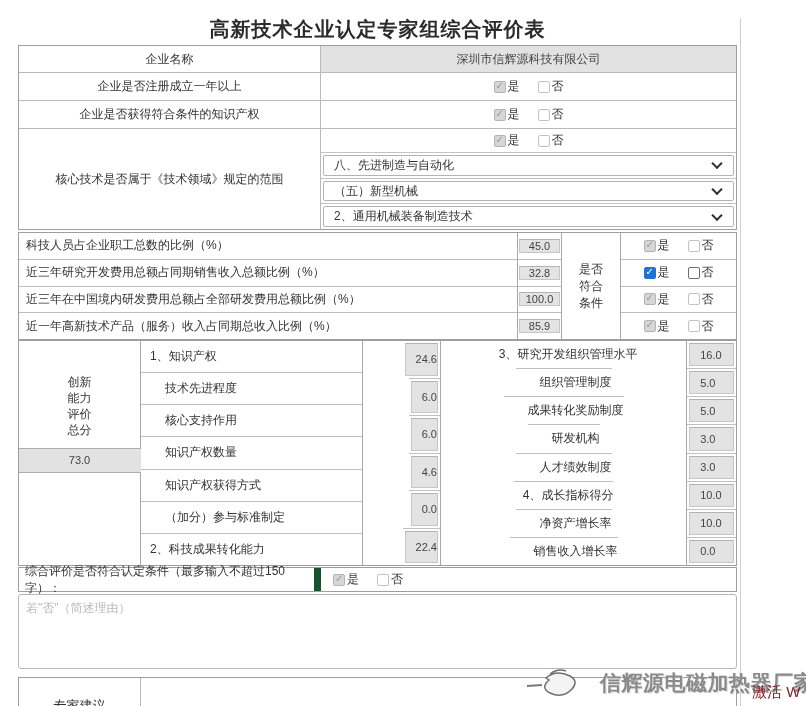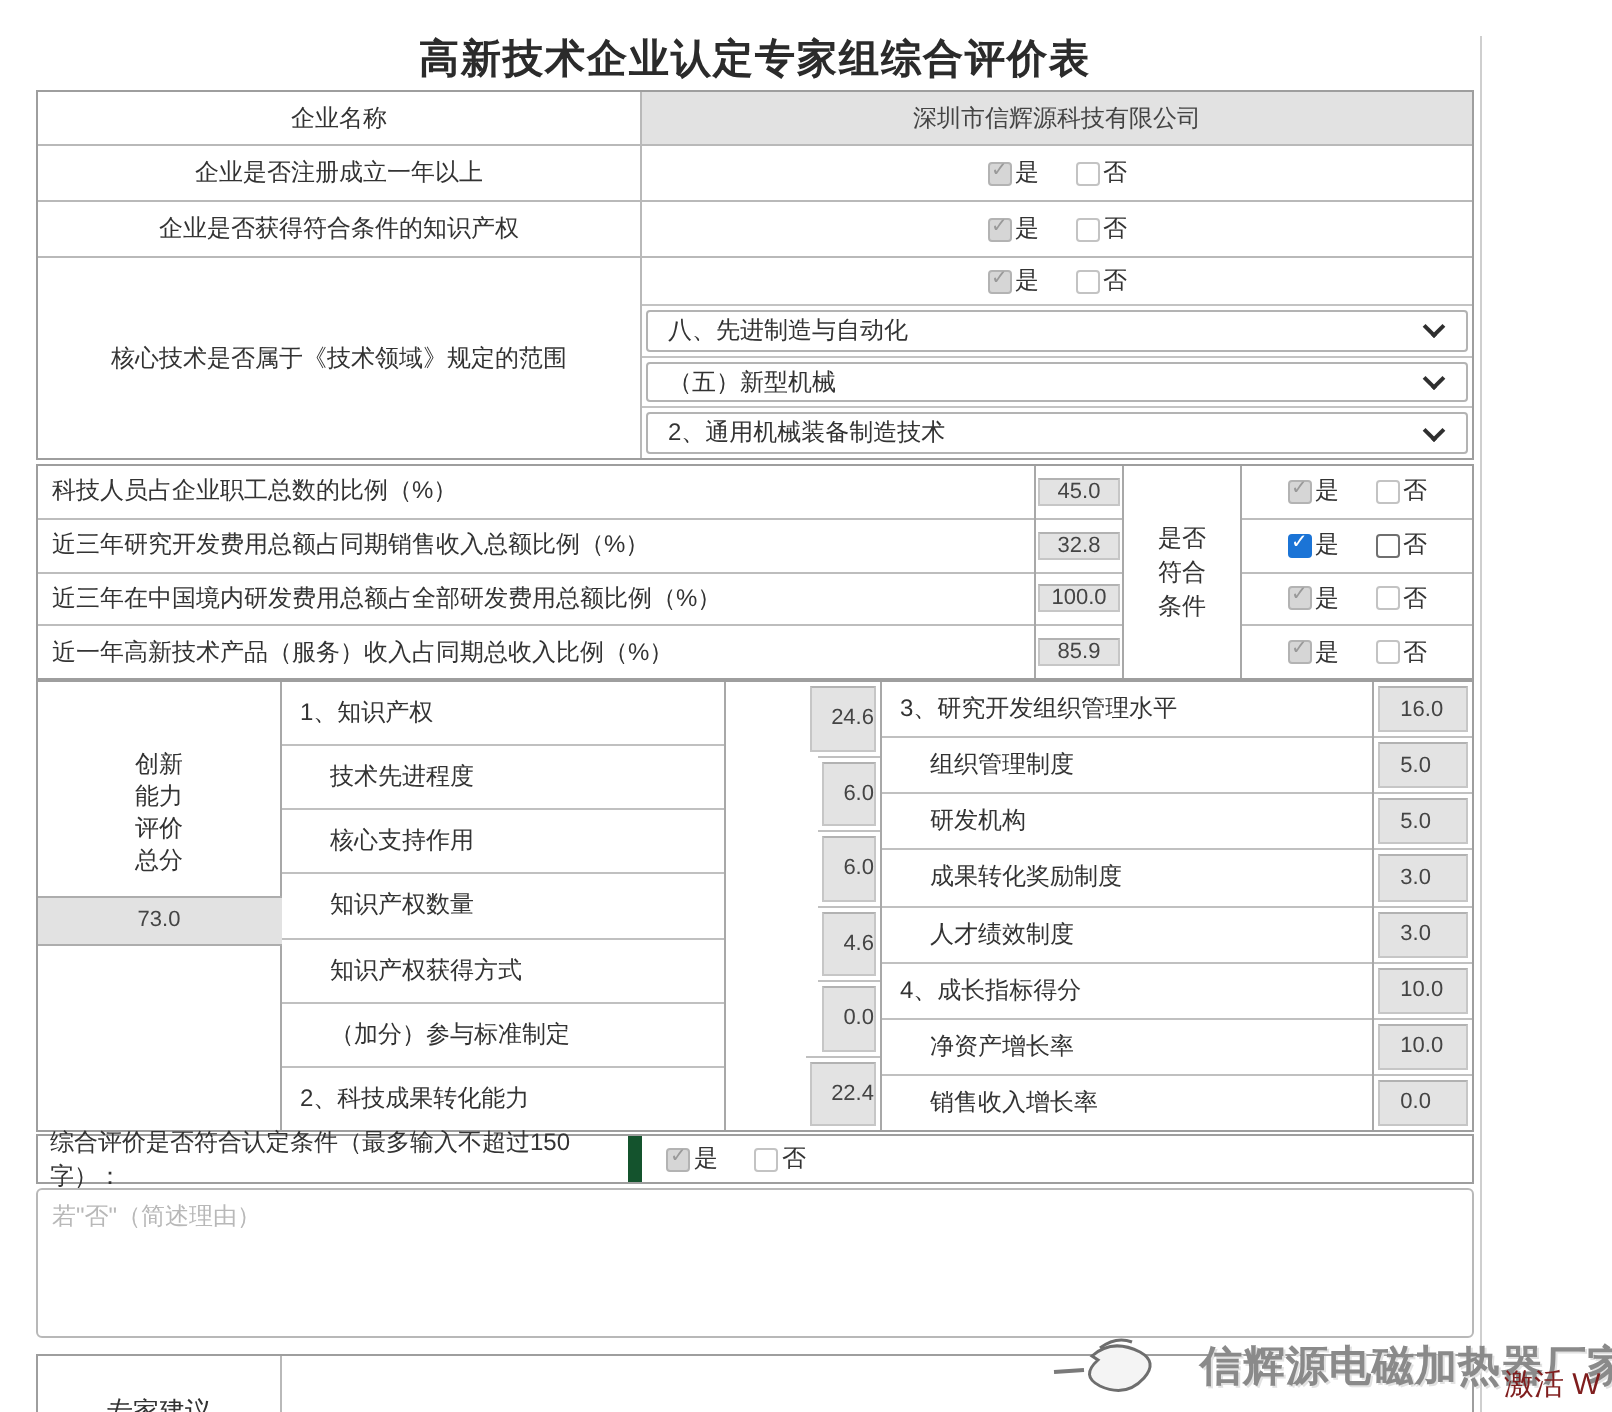--- a/index.html
+++ b/index.html
@@ -73,21 +73,21 @@
   .secC { top: 340px; height: 226px; display: flex; }
   .ccol { display: flex; flex-direction: column; }
   .c1 { width: 122px; border-right: 1px solid #a8a8a8; align-items: center; justify-content: center;
         display: flex; flex-direction: column; }
   .c1 .tline { font-size: 12px; line-height: 16px; color: #333; }
   .totalbox { width: 122px; height: 25px; margin-top: 10px; background: #e2e2e2;
               border-top: 1px solid #adadad; border-bottom: 1px solid #adadad;
               display: flex; align-items: center; justify-content: center; font-size: 11px; color: #444; }
   .c2 { width: 223px; border-right: 1px solid #a8a8a8; }
   .c3 { width: 78px; border-right: 1px solid #a8a8a8; align-items: flex-end; }
-  .c4 { width: 247px; border-right: 1px solid #a8a8a8; }
+  .c4 { width: 247px; border-right: 1px solid #a8a8a8; align-items: center; }
   .c5 { width: 49px; }
   .crow { flex: 1; display: flex; align-items: center; font-size: 12px; }
   .crow + .crow { border-top: 1px solid #c0c0c0; }
   .lvl1 { padding-left: 9px; }
   .lvl2 { padding-left: 24px; }
   .cval-wrap { flex: 1; display: flex; padding: 2px; height: 100%; align-items: stretch; }
   .cval { flex: 1; padding-left: 10px; }
 
   
   .secD { top: 567px; height: 25px; display: flex; }
@@ -290,22 +290,22 @@
         </div>
       <div class="crow">
           <div class="cval-wrap">
             <div class="graybox cval">22.4</div>
           </div>
         </div>
     </div>
     <div class="ccol c4">
       <div class="crow lvl1">3、研究开发组织管理水平</div>
       <div class="crow lvl2">组织管理制度</div>
+      <div class="crow lvl2">成果转化奖励制度</div>
       <div class="crow lvl2">研发机构</div>
-      <div class="crow lvl2">成果转化奖励制度</div>
       <div class="crow lvl2">人才绩效制度</div>
       <div class="crow lvl1">4、成长指标得分</div>
       <div class="crow lvl2">净资产增长率</div>
       <div class="crow lvl2">销售收入增长率</div>
     </div>
     <div class="ccol c5">
       <div class="crow">
           <div class="cval-wrap">
             <div class="graybox cval">16.0</div>
           </div>

